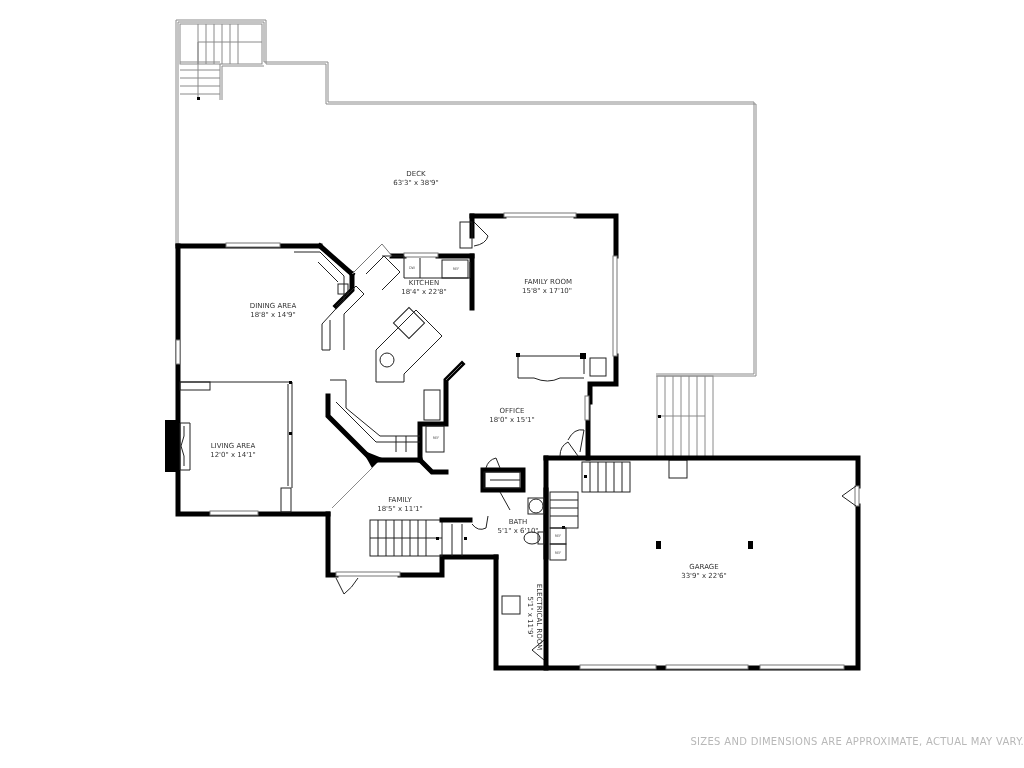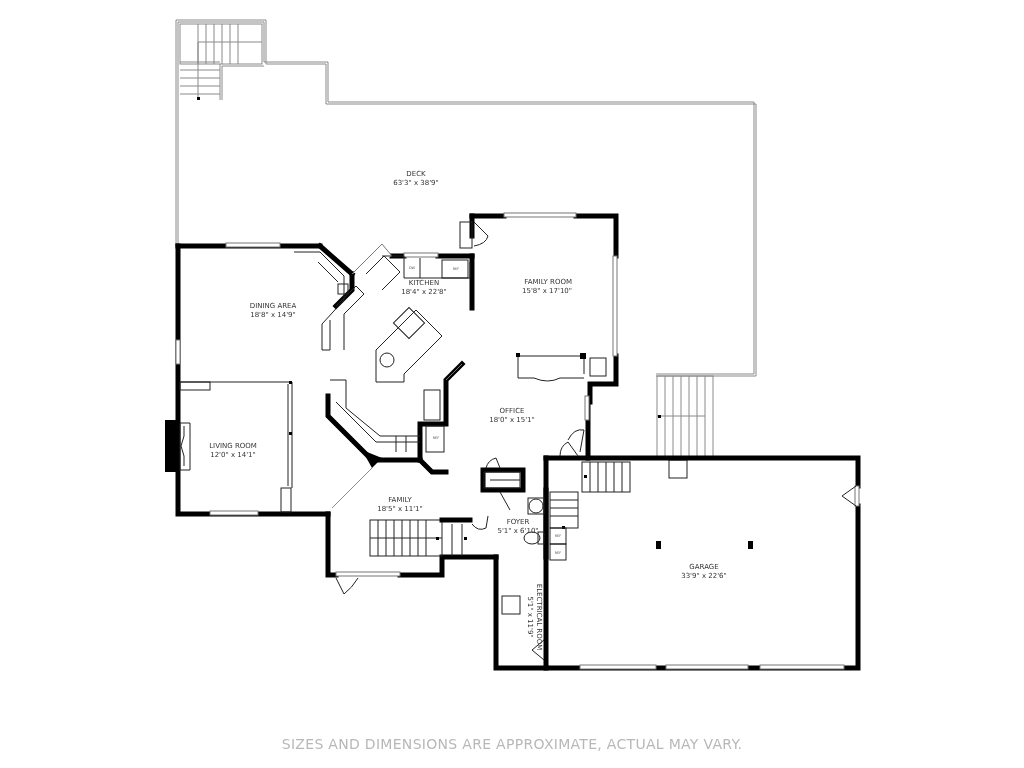--- a/index.html
+++ b/index.html
@@ -2,21 +2,21 @@
 <html><head>
   <meta charset="utf-8">
   <style>
     html, body { margin: 0; padding: 0; background: #ffffff; }
     body { width: 1024px; height: 768px; position: relative; overflow: hidden; font-family: "DejaVu Sans", sans-serif; }
     #plan { position: absolute; left: 0; top: 0; width: 1024px; height: 768px; }
     .room-label { position: absolute; text-align: center; font-family: "DejaVu Sans", sans-serif; font-size: 7px; line-height: 9px; color: #333333; white-space: nowrap; transform: translateX(-50%); }
     .room-label .name, .room-label .dims { display: block; }
     .room-label.vertical { transform: translateX(-50%) rotate(90deg); transform-origin: center center; }
     .appl { position: absolute; font-size: 3.5px; color: #555; font-family: "DejaVu Sans", sans-serif; transform: translate(-50%, -50%); }
-    .disclaimer { position: absolute; left: 0; width: 1024px; top: 736px; text-align: center; font-family: "DejaVu Sans", sans-serif; font-size: 14px; letter-spacing: 0.3px; color: #b8b8b8; }
+    .disclaimer { position: absolute; left: 0; width: 1024px; top: 736px; text-align: right; font-family: "DejaVu Sans", sans-serif; font-size: 10px; letter-spacing: 0.3px; color: #b8b8b8; }
     .wall { stroke: #000; stroke-width: 5; fill: none; stroke-linecap: square; }
     .thin { stroke: #222; stroke-width: 1; fill: none; }
     .grey { stroke: #8a8a8a; stroke-width: 1; fill: none; }
     .win { stroke: #777; stroke-width: 1; fill: #fff; }
   </style>
 </head>
 <body>
 
 <svg id="plan" viewBox="0 0 1024 768" xmlns="http://www.w3.org/2000/svg">
 
@@ -218,33 +218,33 @@
 </div>
 <div class="room-label" style="left:424px; top:279px;">
   <span class="name">KITCHEN</span>
   <span class="dims">18'4" x 22'8"</span>
 </div>
 <div class="room-label" style="left:547px; top:278px;text-align:right;">
   <span class="name">FAMILY ROOM</span>
   <span class="dims">15'8" x 17'10"</span>
 </div>
 <div class="room-label" style="left:233px; top:442px;">
-  <span class="name">LIVING ROOM</span>
+  <span class="name">LIVING AREA</span>
   <span class="dims">12'0" x 14'1"</span>
 </div>
 <div class="room-label" style="left:512px; top:407px;">
   <span class="name">OFFICE</span>
   <span class="dims">18'0" x 15'1"</span>
 </div>
 <div class="room-label" style="left:400px; top:496px;">
   <span class="name">FAMILY</span>
   <span class="dims">18'5" x 11'1"</span>
 </div>
 <div class="room-label" style="left:518px; top:518px;">
-  <span class="name">FOYER</span>
+  <span class="name">BATH</span>
   <span class="dims">5'1" x 6'10"</span>
 </div>
 <div class="room-label vertical" style="left:534px; top:608px;">
   <span class="name">ELECTRICAL ROOM</span>
   <span class="dims">5'1" x 11'9"</span>
 </div>
 <div class="room-label" style="left:704px; top:563px;">
   <span class="name">GARAGE</span>
   <span class="dims">33'9" x 22'6"</span>
 </div>

